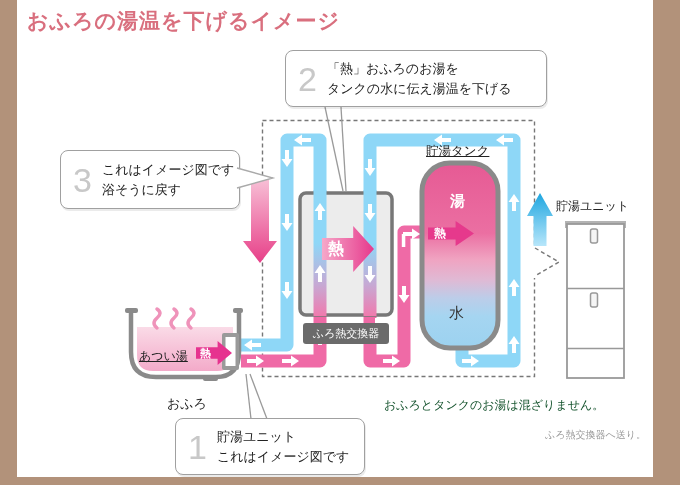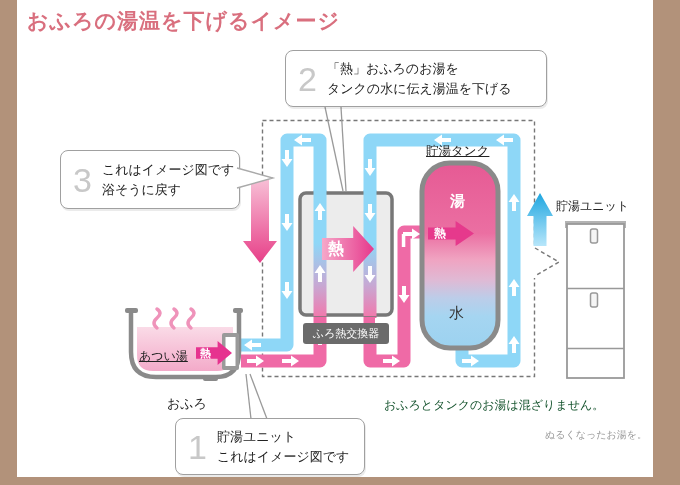--- a/index.html
+++ b/index.html
@@ -183,15 +183,15 @@
   <div class="lbl" style="left:139px;top:348px;font-size:12px;text-decoration:underline;">あつい湯</div>
   <div class="lbl" style="left:167px;top:386px;font-size:13px;margin-top:9px;">おふろ</div>
   <div class="lbl" style="left:450px;top:192px;font-size:15px;font-weight:bold;color:#fff;">湯</div>
   <div class="lbl" style="left:449px;top:304px;font-size:15px;color:#333;">水</div>
 
   <div class="heat-badge" style="left:196px;top:341px;width:32px;height:24px;font-size:11px;padding-left:4px;background:#e6338f;">熱</div>
   <div class="heat-badge" style="left:322px;top:226px;width:46px;height:46px;font-size:16px;padding-left:6px;background:linear-gradient(90deg,#f6a8c9,#e6398c);">熱</div>
   <div class="heat-badge" style="left:428px;top:221px;width:40px;height:25px;font-size:12px;padding-left:6px;background:#e6398c;">熱</div>
 
   <div class="lbl note-mix">おふろとタンクのお湯は混ざりません。</div>
-  <div class="lbl note-img">ぬるくなったお湯を。</div>
+  <div class="lbl note-img">ふろ熱交換器へ送り。</div>
 
 </div>
 
 </body></html>

